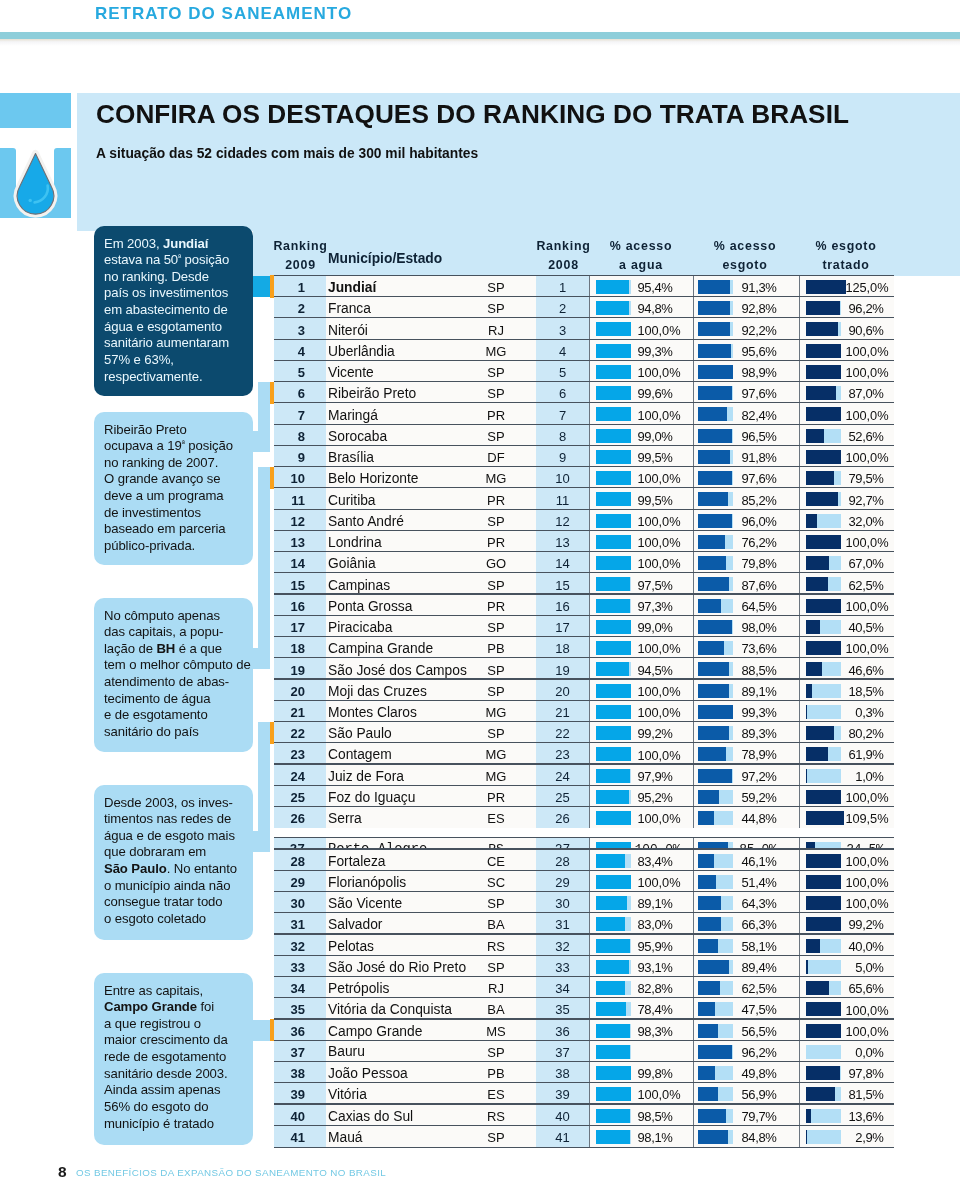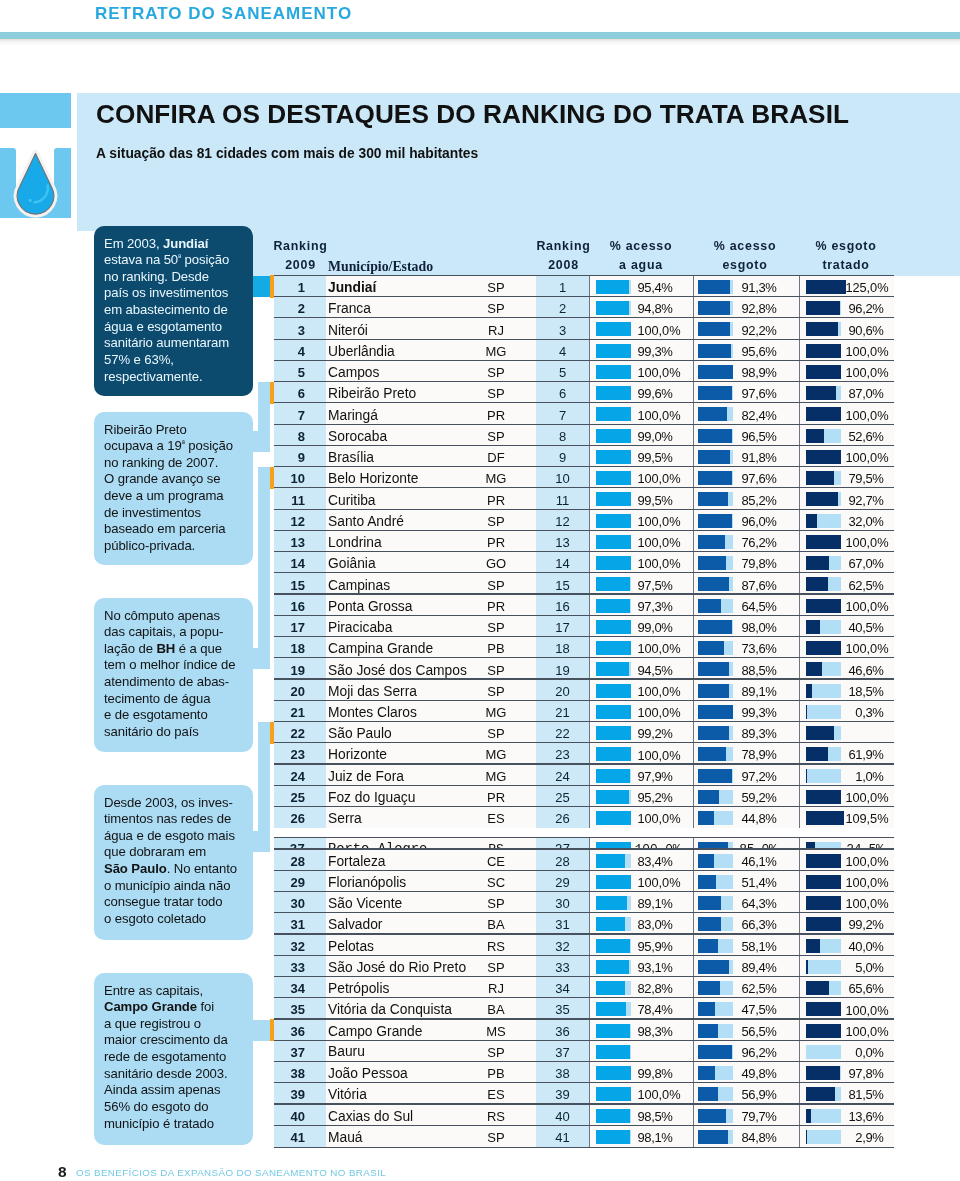--- a/index.html
+++ b/index.html
@@ -86,21 +86,21 @@
     <svg id="logo-drop" viewBox="0 0 47 66">
       <path d="M23.5 4.5 L39.4 37.8 A18.3 18.3 0 1 1 7.6 37.8 Z" fill="none" stroke="#F3F2F0" stroke-width="7" stroke-linejoin="round"></path>
       <path d="M23.5 4.5 L39.4 37.8 A18.3 18.3 0 1 1 7.6 37.8 Z" fill="#17A9E8" stroke="#6E7076" stroke-width="1.1" stroke-linejoin="round"></path>
       <path d="M35.6 36.5 A14.4 14.4 0 0 1 22.6 53.4" fill="none" stroke="#3EC2F2" stroke-width="2.6" stroke-linecap="round"></path>
       <circle cx="18.2" cy="51.4" r="1.7" fill="#3EC2F2"></circle>
     </svg>
   </div>
 
   <div id="title-panel"></div>
   <div id="page-title">CONFIRA OS DESTAQUES DO RANKING DO TRATA BRASIL</div>
-  <div id="page-subtitle">A situação das 81 cidades com mais de 300 mil habitantes</div>
+  <div id="page-subtitle">A situação das 52 cidades com mais de 300 mil habitantes</div>
 
   <div id="callout-layer">
       <div class="arm solid" style="left: 200px; top: 276px; width: 70px; height: 21.2px;"></div>
       <div class="callout solid" style="top: 226px; height: 170px;">
         <div class="ctext">
           <div class="cline">Em 2003, <b>Jundiaí</b></div>
           <div class="cline">estava na 50<sup>ª</sup> posição</div>
           <div class="cline">no ranking. Desde</div>
           <div class="cline">país os investimentos</div>
           <div class="cline">em abastecimento de</div>
@@ -124,21 +124,21 @@
           <div class="cline">público-privada.</div>
         </div>
       </div>
       <div class="arm light" style="left: 258px; top: 467.2px; width: 11.5px; height: 201.8px;"></div>
       <div class="arm light" style="left: 200px; top: 647.8px; width: 70px; height: 21.2px;"></div>
       <div class="callout light" style="top: 598px; height: 154px;">
         <div class="ctext">
           <div class="cline">No cômputo apenas</div>
           <div class="cline">das capitais, a popu-</div>
           <div class="cline">lação de <b>BH</b> é a que</div>
-          <div class="cline">tem o melhor índice de</div>
+          <div class="cline">tem o melhor cômputo de</div>
           <div class="cline">atendimento de abas-</div>
           <div class="cline">tecimento de água</div>
           <div class="cline">e de esgotamento</div>
           <div class="cline">sanitário do país</div>
         </div>
       </div>
       <div class="arm light" style="left: 258px; top: 722.1px; width: 11.5px; height: 129.9px;"></div>
       <div class="arm light" style="left: 200px; top: 830.8px; width: 70px; height: 21.2px;"></div>
       <div class="callout light" style="top: 785px; height: 155px;">
         <div class="ctext">
@@ -163,21 +163,21 @@
           <div class="cline">sanitário desde 2003.</div>
           <div class="cline">Ainda assim apenas</div>
           <div class="cline">56% do esgoto do</div>
           <div class="cline">município é tratado</div>
         </div>
       </div>
     </div>
   <div id="table-head-bg"></div>
   <div id="thead">
       <div class="th" style="left: 250.5px; top: 237px; width: 100px; text-align: center;"><span>Ranking</span><br><span>2009</span></div>
-      <div class="th big" style="left: 328px; top: 258px; font-family: Liberation Serif, serif;"><span>Município/Estado</span></div>
+      <div class="th big" style="left: 328px; top: 250px;"><span>Município/Estado</span></div>
       <div class="th" style="left: 513.5px; top: 237px; width: 100px; text-align: center;"><span>Ranking</span><br><span>2008</span></div>
       <div class="th" style="left: 591px; top: 237px; width: 100px; text-align: center;"><span>% acesso</span><br><span>a agua</span></div>
       <div class="th" style="left: 695px; top: 237px; width: 100px; text-align: center;"><span>% acesso</span><br><span>esgoto</span></div>
       <div class="th" style="left: 796px; top: 237px; width: 100px; text-align: center;"><span>% esgoto</span><br><span>tratado</span></div>
     </div>
   <div id="tbl">
       <div class="row" style="top: 0px; height: 21.245px;">
         <div class="rbg" style="height:21.245px"></div>
         <div class="cell-rank" style="height:21.245px"></div>
         <div class="cell-rank8" style="height:21.245px"></div>
@@ -279,21 +279,21 @@
         <div class="hsep" style="top:-1.2px"></div>
       </div>
       <div class="row" style="top: 84.98px; height: 21.245px;">
         <div class="rbg" style="height:21.245px"></div>
         <div class="cell-rank" style="height:21.245px"></div>
         <div class="cell-rank8" style="height:21.245px"></div>
         <div class="vsep" style="left:319px;top:0;height:21.245px;background:#6B7580"></div>
         <div class="vsep" style="left:423px;top:0;height:21.245px;background:#6B7580"></div>
         <div class="vsep" style="left:529px;top:0;height:21.245px;background:#6B7580"></div>
         <div class="t-rank" style="top:4.1px">5</div>
-        <div class="t-city" style="top:4.1px">Campos</div>
+        <div class="t-city" style="top:4.1px">Vicente</div>
         <div class="t-state" style="top:4.1px">SP</div>
         <div class="t-rank8" style="top:4.1px">5</div>
         <div class="track" style="left:326px;top:4px;width:35px;height:14px;background:#B3DFF6">
           <div class="fill" style="width:35px;height:14px;background:#05A6E8"></div>
         </div>
         <div class="val wide" style="width:410.5px;top:4.2px">100,0%</div>
         <div class="track" style="left:428px;top:4px;width:35px;height:14px;background:#B3DFF6">
           <div class="fill" style="width:34.615px;height:14px;background:#0B5BA8"></div>
         </div>
         <div class="val" style="width:506.5px;top:4.1px">98,9%</div>
@@ -656,21 +656,21 @@
         <div class="hsep" style="top:-1.2px"></div>
       </div>
       <div class="row" style="top: 403.655px; height: 21.245px;">
         <div class="rbg" style="height:21.245px"></div>
         <div class="cell-rank" style="height:21.245px"></div>
         <div class="cell-rank8" style="height:21.245px"></div>
         <div class="vsep" style="left:319px;top:0;height:21.245px;background:#6B7580"></div>
         <div class="vsep" style="left:423px;top:0;height:21.245px;background:#6B7580"></div>
         <div class="vsep" style="left:529px;top:0;height:21.245px;background:#6B7580"></div>
         <div class="t-rank" style="top:4.1px">20</div>
-        <div class="t-city" style="top:4.1px">Moji das Serra</div>
+        <div class="t-city" style="top:4.1px">Moji das Cruzes</div>
         <div class="t-state" style="top:4.1px">SP</div>
         <div class="t-rank8" style="top:4.1px">20</div>
         <div class="track" style="left:326px;top:4px;width:35px;height:14px;background:#B3DFF6">
           <div class="fill" style="width:35px;height:14px;background:#05A6E8"></div>
         </div>
         <div class="val wide" style="width:410.5px;top:4.2px">100,0%</div>
         <div class="track" style="left:428px;top:4px;width:35px;height:14px;background:#B3DFF6">
           <div class="fill" style="width:31.184999999999995px;height:14px;background:#0B5BA8"></div>
         </div>
         <div class="val" style="width:506.5px;top:4.1px">89,1%</div>
@@ -721,31 +721,32 @@
           <div class="fill" style="width:34.72px;height:14px;background:#05A6E8"></div>
         </div>
         <div class="val" style="width:402.5px;top:4.1px">99,2%</div>
         <div class="track" style="left:428px;top:4px;width:35px;height:14px;background:#B3DFF6">
           <div class="fill" style="width:31.255px;height:14px;background:#0B5BA8"></div>
         </div>
         <div class="val" style="width:506.5px;top:4.1px">89,3%</div>
         <div class="track" style="left:536px;top:4px;width:35px;height:14px;background:#B3DFF6">
           <div class="fill" style="width:28.07px;height:14px;background:#062F67"></div>
         </div>
+        <div class="val" style="width:613.5px;top:4.1px">80,2%</div>
         <div class="hsep" style="top:-1.2px"></div>
       </div>
       <div class="row" style="top: 467.39px; height: 21.245px;">
         <div class="rbg" style="height:21.245px"></div>
         <div class="cell-rank" style="height:21.245px"></div>
         <div class="cell-rank8" style="height:21.245px"></div>
         <div class="vsep" style="left:319px;top:0;height:21.245px;background:#6B7580"></div>
         <div class="vsep" style="left:423px;top:0;height:21.245px;background:#6B7580"></div>
         <div class="vsep" style="left:529px;top:0;height:21.245px;background:#6B7580"></div>
         <div class="t-rank" style="top:4.1px">23</div>
-        <div class="t-city" style="top:4.1px">Horizonte</div>
+        <div class="t-city" style="top:4.1px">Contagem</div>
         <div class="t-state" style="top:4.1px">MG</div>
         <div class="t-rank8" style="top:4.1px">23</div>
         <div class="track" style="left:326px;top:4px;width:35px;height:14px;background:#B3DFF6">
           <div class="fill" style="width:35px;height:14px;background:#05A6E8"></div>
         </div>
         <div class="val wide" style="width:410.5px;top:4.2px">100,0%</div>
         <div class="track" style="left:428px;top:4px;width:35px;height:14px;background:#B3DFF6">
           <div class="fill" style="width:27.615000000000002px;height:14px;background:#0B5BA8"></div>
         </div>
         <div class="val" style="width:506.5px;top:4.1px">78,9%</div>

